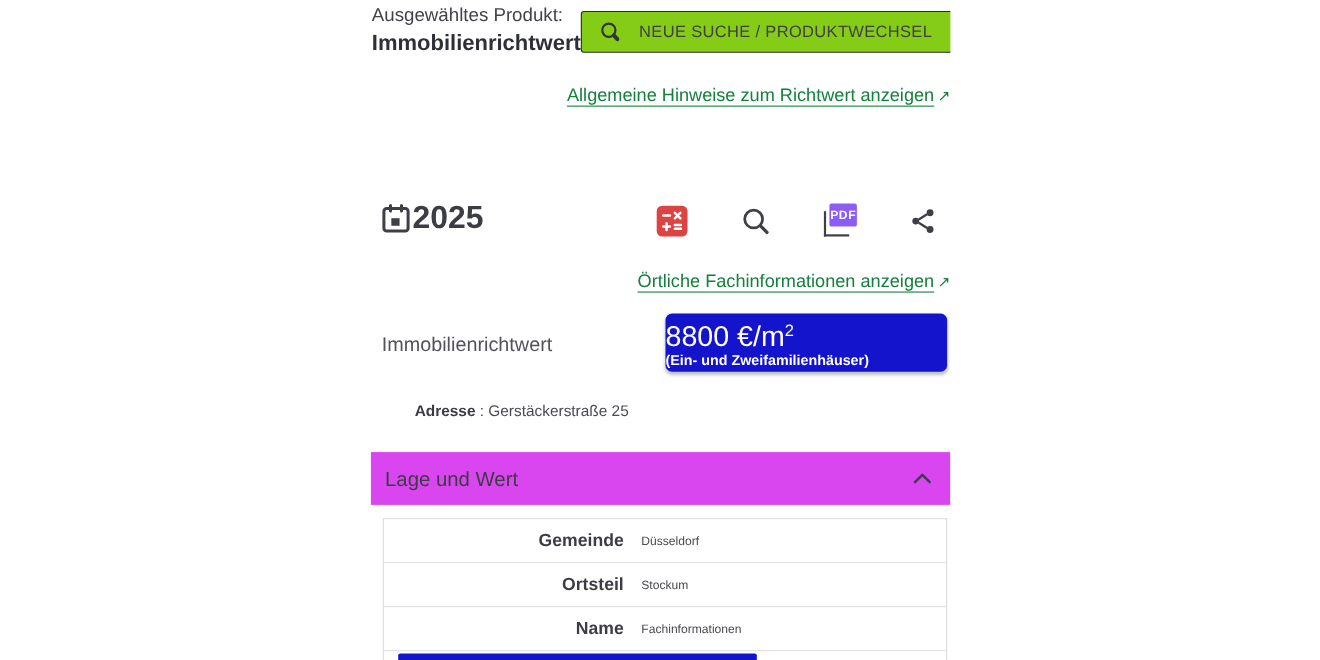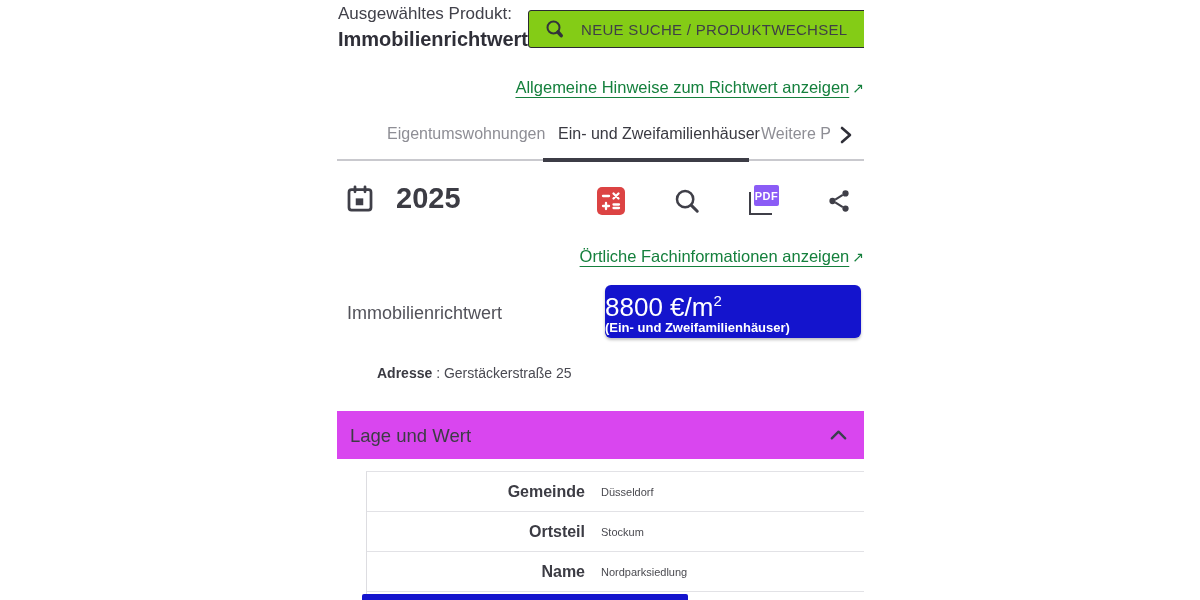--- a/index.html
+++ b/index.html
@@ -29,21 +29,21 @@
 
   
   .tabs{position:absolute;left:0;top:120px;width:527px;height:39px;border-bottom:2px solid #c9c9ce;}
   .tab{position:absolute;top:5px;font-size:16px;white-space:nowrap;cursor:pointer;}
   .tab.inactive{color:#8e8e95;}
   .tab.active{color:#3a3a42;font-weight:500;}
   .tab-underline{position:absolute;left:206px;width:206px;bottom:-2.5px;height:3.5px;background:#3c3c46;}
   .tab-chevron{position:absolute;top:3px;left:497px;cursor:pointer;}
 
   
-  .year-sel{position:absolute;left:8px;top:182px;display:flex;align-items:center;gap:21px;cursor:pointer;}
+  .year-sel{position:absolute;left:8px;top:182px;display:flex;align-items:center;gap:0;cursor:pointer;}
   .year-text{font-size:29px;font-weight:bold;color:#3c3c44;}
   .tool-icon{position:absolute;cursor:pointer;}
   #calc-icon{left:260px;top:187px;width:28px;height:28px;background:#dc4343;border-radius:5px;}
   #tool-search{left:335px;top:186px;}
   #pdf-icon{left:412px;top:185px;width:30px;height:30px;}
   #pdf-icon .bracket{position:absolute;left:0;bottom:0;width:21px;height:21px;
     border-left:2.5px solid #3f3f48;border-bottom:2.5px solid #3f3f48;}
   #pdf-icon .pdf-badge{position:absolute;right:0;top:0;width:25px;height:21px;background:#8b5cf6;
     border-radius:2px;color:#fff;font-size:11px;font-weight:bold;letter-spacing:0.5px;
     display:flex;align-items:center;justify-content:center;}
@@ -64,21 +64,21 @@
   .address{position:absolute;left:12px;top:365px;font-size:14px;color:#4a4a52;margin-left:28px;}
   .address .addr-label{font-weight:bold;color:#3a3a42;}
 
   
   .section-header{position:absolute;left:0;top:411px;width:527px;height:48px;background:#d946ef;cursor:pointer;}
   .section-title{position:absolute;left:13px;top:14px;font-size:18.5px;color:#3c3c44;}
   .section-chevron{position:absolute;right:14px;top:13px;}
 
   
   .details-table{position:absolute;left:11px;top:471px;width:511px;
-    border-left:1px solid #dddde1;border-right:1px solid #dddde1;border-top:1px solid #e2e2e6;margin-left:18px;}
+    border-left:1px solid #dddde1;border-right:1px solid #dddde1;border-top:1px solid #e2e2e6;}
   .t-row{display:flex;height:39px;border-bottom:1px solid #e2e2e6;align-items:center;}
   .t-label{width:218px;text-align:right;font-weight:bold;font-size:16px;color:#3c3c44;flex:none;}
   .t-value{padding-left:16px;font-size:11px;color:#4a4a50;}
   .t-row.partial{height:8px;border-bottom:none;}
 
   .next-blue-bar{position:absolute;left:25px;top:594px;width:326px;height:6px;background:#1414cd;border-radius:2px 2px 0 0;}
 </style>
 </head>
 <body>
 
@@ -94,31 +94,20 @@
         <path d="M14 14 L17.2 17.6" stroke="#33333b" stroke-width="3.6" stroke-linecap="round"></path>
       </svg>
     </span>
     <span class="label">NEUE SUCHE / PRODUKTWECHSEL</span>
   </div>
 
   <div class="link-row" id="hints-link">
     <span>Allgemeine Hinweise zum Richtwert anzeigen</span><span class="arrow">↗</span>
   </div>
 
-  <div class="tabs">
-    <span class="tab inactive" style="left:50px">Eigentumswohnungen</span>
-    <span class="tab active" style="left:221px">Ein- und Zweifamilienhäuser</span>
-    <span class="tab inactive" style="left:424px">Weitere P</span>
-    <span class="tab-underline"></span>
-    <span class="tab-chevron">
-      <svg width="24" height="24" viewBox="0 0 24 24" fill="none">
-        <path d="M8 5 L16 12 L8 19" stroke="#2f2f38" stroke-width="2.6" stroke-linecap="round" stroke-linejoin="round"></path>
-      </svg>
-    </span>
-  </div>
 
   <div class="year-sel">
     <span style="display:flex;">
       <svg width="30" height="30" viewBox="0 0 24 24" fill="none">
         <rect x="3.2" y="4.5" width="17.6" height="16.3" rx="2" stroke="#3f3f48" stroke-width="2.2"></rect>
         <path d="M8 2.2 V6.2 M16 2.2 V6.2" stroke="#3f3f48" stroke-width="2.2" stroke-linecap="round"></path>
         <rect x="8.6" y="11.5" width="6" height="5.5" fill="#3f3f48"></rect>
       </svg>
     </span>
     <span class="year-text">2025</span>
@@ -181,20 +170,20 @@
     <div class="t-row">
       <span class="t-label">Gemeinde</span>
       <span class="t-value">Düsseldorf</span>
     </div>
     <div class="t-row">
       <span class="t-label">Ortsteil</span>
       <span class="t-value">Stockum</span>
     </div>
     <div class="t-row">
       <span class="t-label">Name</span>
-      <span class="t-value">Nordparksiedlung</span>
+      <span class="t-value">Fachinformationen</span>
     </div>
     <div class="t-row partial"></div>
   </div>
 
   <div class="next-blue-bar"></div>
 
 </div>
 
 </body></html>

